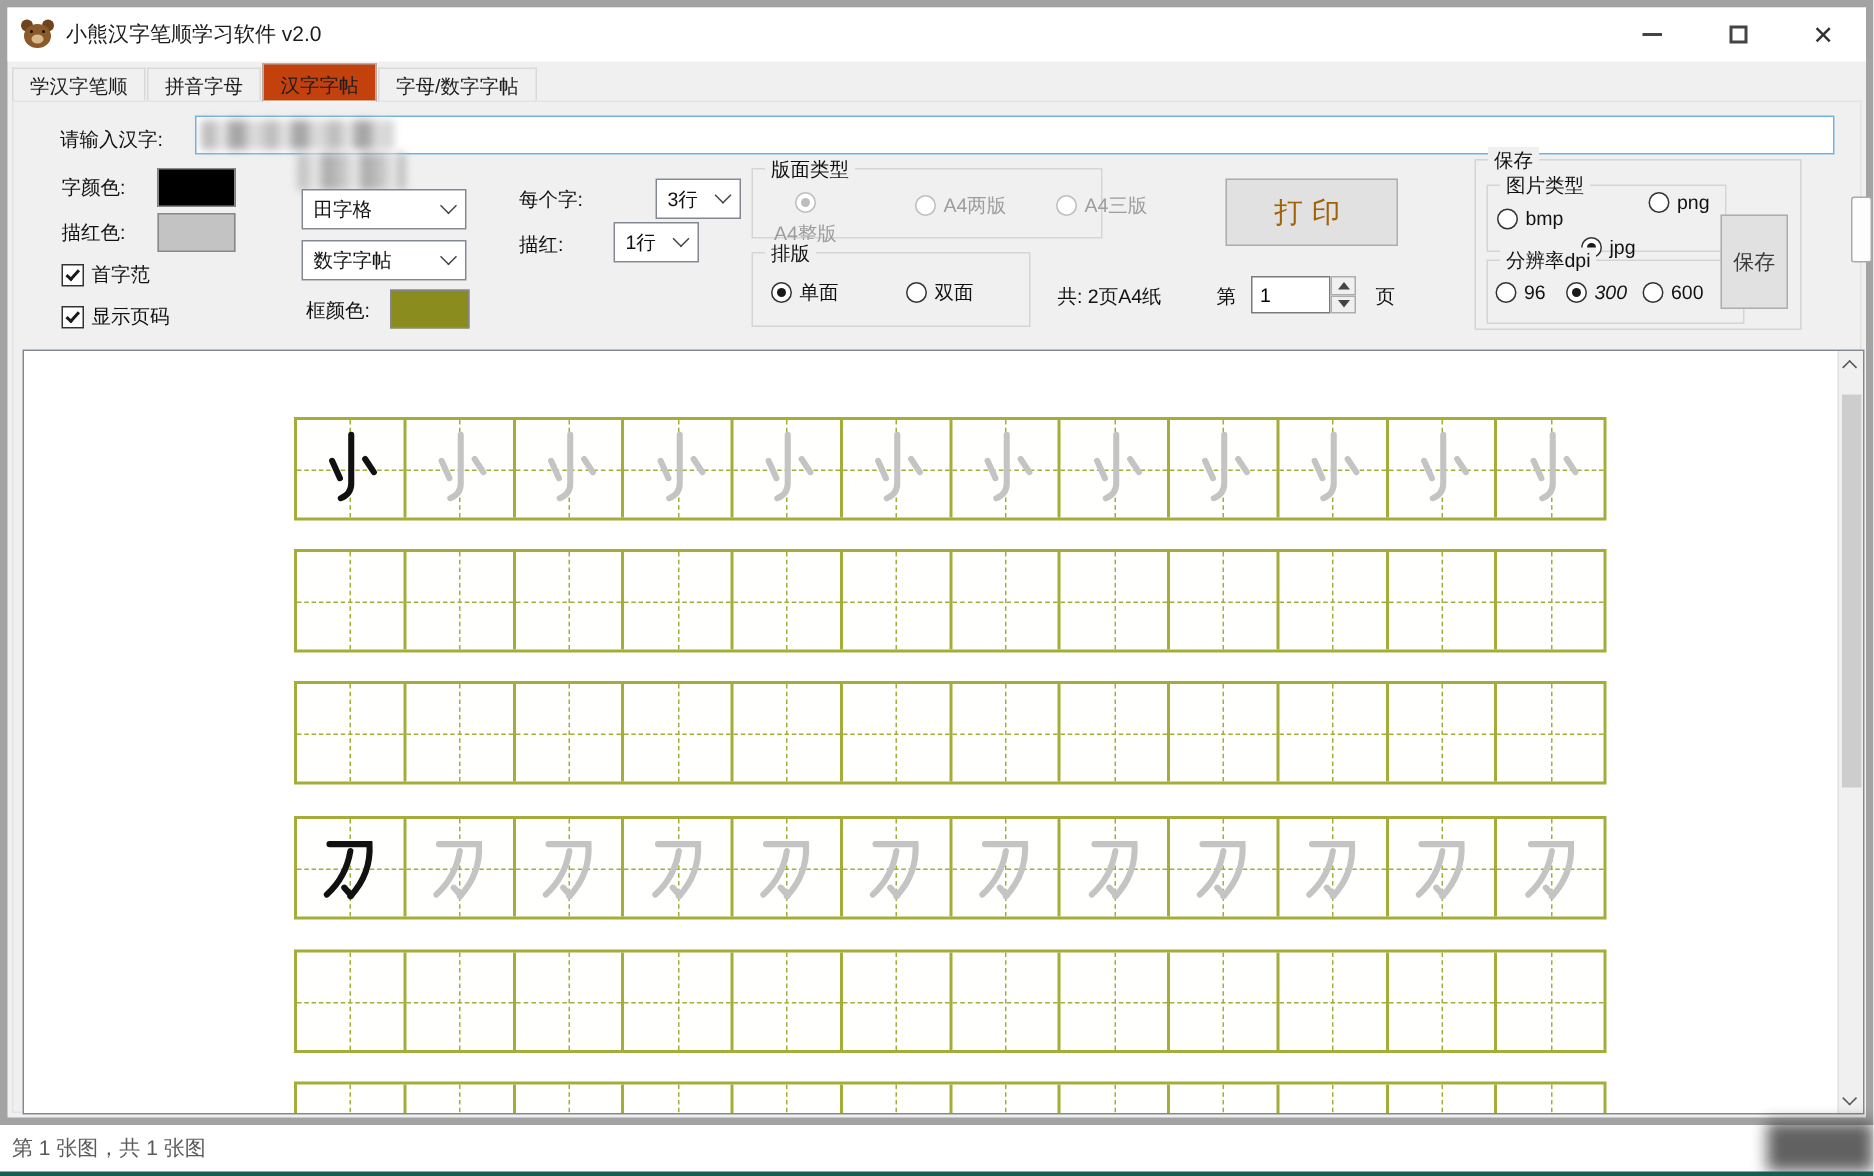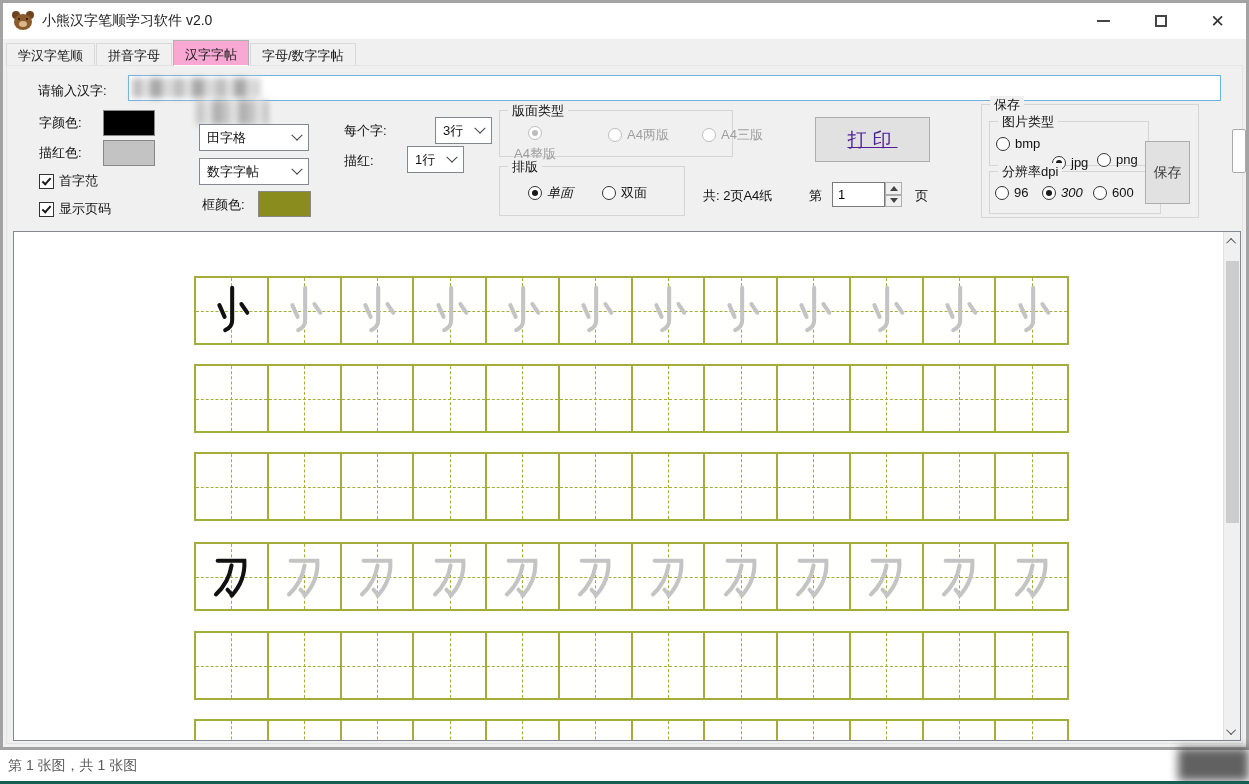--- a/index.html
+++ b/index.html
@@ -4,41 +4,41 @@
 <style>
   :root{
     --grid-color:#a4ad3a;
     --ui-font:"Liberation Sans","DejaVu Sans",sans-serif;
   }
   *{box-sizing:border-box;margin:0;padding:0;}
   body{width:1249px;height:784px;background:#ffffff;font-family:var(--ui-font);overflow:hidden;position:relative;}
   #page{position:relative;width:1249px;height:784px;background:#fff;}
 
   
-  #window{position:absolute;left:0;top:0;width:1249px;height:750px;background:#f0f0f0;border:3px solid #a3a3a3;}
+  #window{position:absolute;left:0;top:0;width:1249px;height:750px;background:#f0f0f0;border:5px solid #a3a3a3;}
 
   .titlebar{position:absolute;left:0;top:0;right:0;height:36px;background:#ffffff;display:flex;align-items:center;}
   .bear{position:relative;width:22px;height:20px;margin-left:9px;flex:0 0 auto;}
   .bear .head{position:absolute;left:2px;top:3px;width:18px;height:16px;background:#8a5a2b;border-radius:50%;}
   .bear .ear{position:absolute;top:0;width:8px;height:8px;background:#6e441e;border-radius:50%;}
   .bear .ear.l{left:0;} .bear .ear.r{right:0;}
   .bear .muzzle{position:absolute;left:7px;top:10px;width:8px;height:6px;background:#d9b98c;border-radius:50%;}
   .bear .eye{position:absolute;top:7px;width:2px;height:2px;background:#201008;border-radius:50%;}
   .bear .eye.l{left:6px;} .bear .eye.r{right:6px;}
   .title-text{margin-left:8px;font-size:14px;color:#1c1c1c;}
   .winbtns{margin-left:auto;display:flex;height:36px;}
   .winbtn{width:57px;height:36px;display:flex;align-items:center;justify-content:center;color:#333;cursor:pointer;}
   .glyph-min{display:block;width:13px;height:0;border-top:2px solid #444;}
   .glyph-max{display:block;width:12px;height:12px;border:2px solid #444;}
   .glyph-close{font-size:17px;color:#333;line-height:1;}
 
   
   .tabstrip{position:absolute;left:3px;top:37px;right:3px;height:26px;display:flex;align-items:flex-end;}
   .tab{height:23px;padding:3px 11px 0 11px;font-size:13px;color:#1c1c1c;background:#f0f0f0;border:1px solid #d9d9d9;border-bottom:none;margin-right:1px;cursor:pointer;}
-  .tab.active{height:26px;background:#f9a8d4;border:1px solid #b0b0b0;border-bottom:1px solid #ffffff;padding-top:5px;position:relative;z-index:2;}
+  .tab.active{height:26px;background:#c2410c;border:1px solid #b0b0b0;border-bottom:1px solid #ffffff;padding-top:5px;position:relative;z-index:2;}
 
   .content{position:absolute;left:3px;top:62px;right:3px;bottom:3px;background:#f0f0f0;border:1px solid #e3e3e3;}
 
   
   .plabel{position:absolute;font-size:13px;color:#111;white-space:nowrap;}
 
   
   .hz-input{position:absolute;left:125px;top:72px;width:1093px;height:26px;background:#fff;border:1px solid #6fb2e0;font-size:13px;padding:0 6px;font-family:var(--ui-font);outline:none;}
   .censor{position:absolute;border-radius:2px;filter:blur(3px);opacity:.85;
     background:repeating-linear-gradient(90deg,#b3b3b3 0 10px,#dcdcdc 10px 18px,#989898 18px 30px,#d3d3d3 30px 42px);}
@@ -64,21 +64,21 @@
   .radio.disabled{color:#9d9d9d;cursor:default;}
   .radio.disabled .rdot{border-color:#bdbdbd;}
   .radio.disabled.sel .rdot::after{background:#bdbdbd;}
 
   
   .groupbox{position:absolute;border:1px solid #d5d5d5;}
   .gb-title{position:absolute;top:-9px;left:8px;background:#f0f0f0;padding:0 4px;font-size:13px;color:#111;white-space:nowrap;}
 
   
   .btn{position:absolute;background:#e1e1e1;border:1px solid #adadad;display:flex;align-items:center;justify-content:center;color:#3c3c3c;cursor:pointer;}
-  .btn-print{left:812px;top:114px;width:115px;height:45px;font-size:19px;color:#4c1d95;letter-spacing:6px;text-decoration:underline;}
+  .btn-print{left:812px;top:114px;width:115px;height:45px;font-size:19px;color:#a16207;letter-spacing:6px;}
   .btn-save{left:1142px;top:138px;width:45px;height:63px;font-size:14px;}
 
   
   .spin-input{position:absolute;left:829px;top:179px;width:53px;height:25px;background:#fff;border:1px solid #7a7a7a;font-size:13px;padding:0 5px;font-family:var(--ui-font);outline:none;}
   .spin-btns{position:absolute;left:882px;top:179px;width:17px;height:25px;display:flex;flex-direction:column;}
   .spin-btn{flex:1;background:#f0f0f0;border:1px solid #adadad;display:flex;align-items:center;justify-content:center;cursor:pointer;}
   .tri-up{width:0;height:0;border-left:4px solid transparent;border-right:4px solid transparent;border-bottom:5px solid #444;}
   .tri-down{width:0;height:0;border-left:4px solid transparent;border-right:4px solid transparent;border-top:5px solid #444;}
 
   
@@ -221,21 +221,21 @@
       <span class="radio disabled" style="left:202px;top:15px;">
         <span class="rdot"></span>
         <span>A4三版</span>
       </span>
     </div>
 
     <div class="btn btn-print">打印</div>
 
     <div class="groupbox" style="left:496px;top:163px;width:186px;height:50px;">
       <span class="gb-title">排版</span>
-      <span class="radio sel" style="left:28px;top:17px;font-style:italic;">
+      <span class="radio sel" style="left:12px;top:17px;">
         <span class="rdot"></span>
         <span>单面</span>
       </span>
       <span class="radio" style="left:102px;top:17px;">
         <span class="rdot"></span>
         <span>双面</span>
       </span>
     </div>
 
     <div class="plabel" style="left:700px;top:184px;">共: 2页A4纸</div>
@@ -257,21 +257,21 @@
       <div class="groupbox" style="left:7px;top:16px;width:160px;height:45px;border-color:#d5d5d5;">
         <span class="gb-title">图片类型</span>
         <span class="radio" style="left:6px;top:14px;">
           <span class="rdot"></span>
           <span>bmp</span>
         </span>
         <span class="radio sel" style="left:62px;top:14px;margin-top:19px;">
           <span class="rdot"></span>
           <span>jpg</span>
         </span>
-        <span class="radio" style="left:107px;top:30px;">
+        <span class="radio" style="left:107px;top:3px;">
           <span class="rdot"></span>
           <span>png</span>
         </span>
       </div>
 
       <div class="groupbox" style="left:7px;top:66px;width:172px;height:43px;border-color:#d5d5d5;">
         <span class="gb-title">分辨率dpi</span>
         <span class="radio" style="left:5px;top:13px;">
           <span class="rdot"></span>
           <span>96</span>

